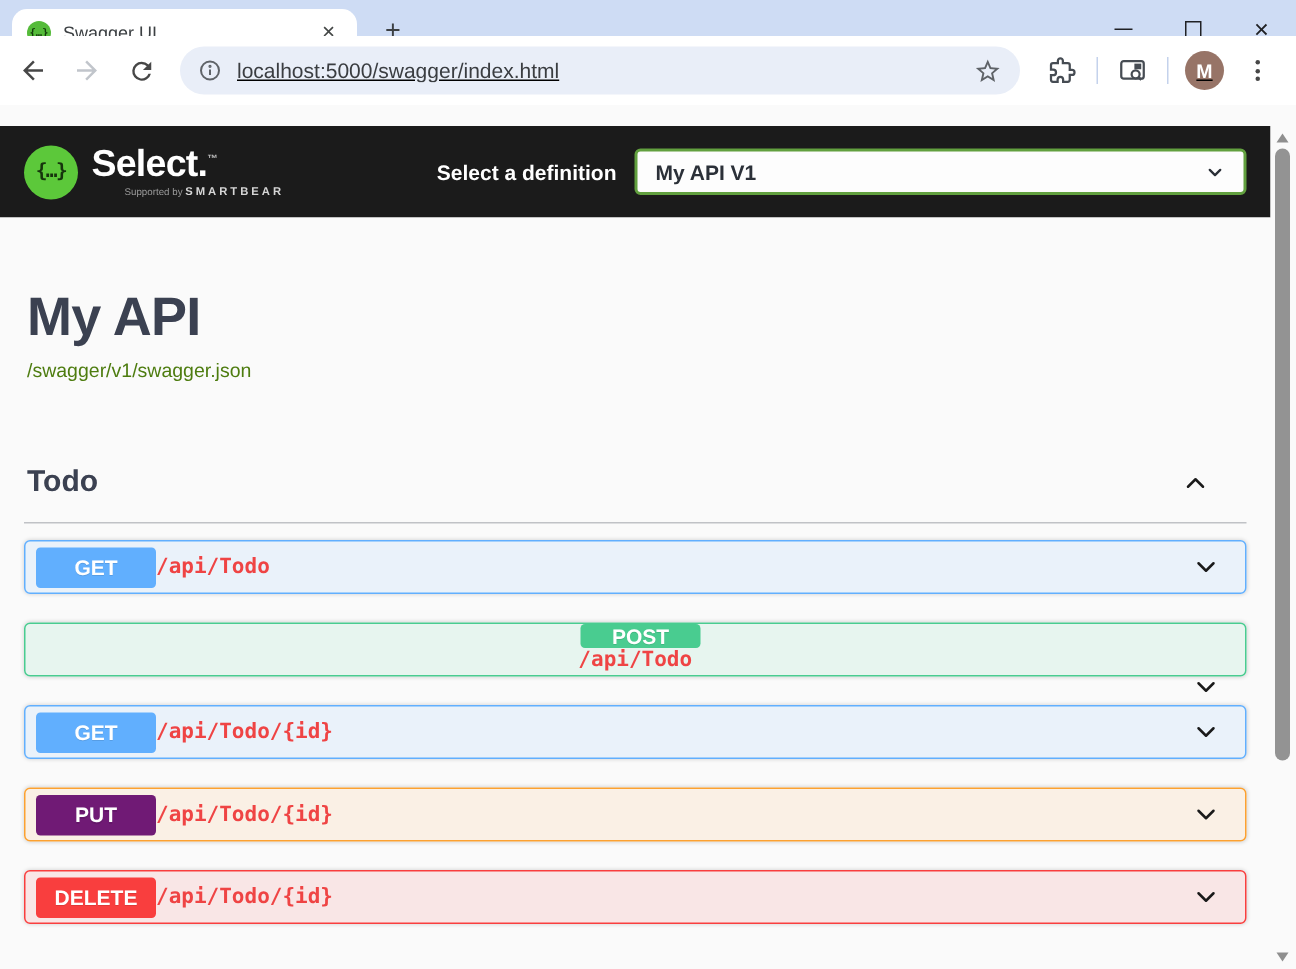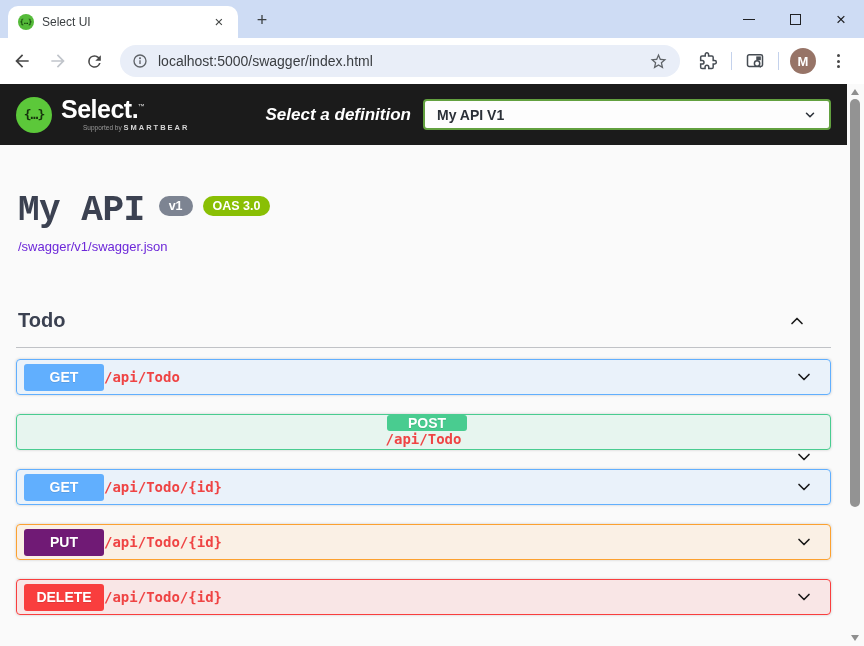--- a/index.html
+++ b/index.html
@@ -19,22 +19,22 @@
                border-radius:50%; cursor:pointer; }
   .new-tab { position:absolute; left:252px; top:11px; width:20px; height:20px; color:#3c4043;
              font-size:18px; line-height:19px; text-align:center; cursor:pointer; }
   .win-controls { position:absolute; right:0; top:0; height:38px; display:flex; align-items:center; }
   .win-btn { width:46px; height:38px; display:flex; align-items:center; justify-content:center; color:#202124; }
   .glyph-min { width:12px; height:0; border-top:1.4px solid #202124; display:inline-block; }
   .glyph-max { width:11px; height:11px; border:1.4px solid #202124; display:inline-block; }
   .glyph-x   { font-size:17px; line-height:1; }
 
   
-  .toolbar { position:absolute; top:38px; left:0; width:864px; height:46px; background:#ffffff;
-             display:flex; align-items:center; }
+  .toolbar { position:absolute; top:24px; left:0; width:864px; height:46px; background:#ffffff;
+             display:flex; align-items:center;text-decoration:underline; }
   .nav-icon { width:24px; height:24px; display:flex; align-items:center; justify-content:center; }
   .back-btn { margin-left:10px; } .fwd-btn { margin-left:12px; } .reload-btn { margin-left:12px; }
   .omnibox { margin-left:14px; width:560px; height:32px; background:#e9eef8; border-radius:16px;
              display:flex; align-items:center; padding:0 12px; }
   .omni-url { font-size:14px; color:#3a3d41; margin-left:10px; flex:1; white-space:nowrap; overflow:hidden; }
   .toolbar-right { display:flex; align-items:center; margin-left:16px; }
   .tb-sep { width:1px; height:18px; background:#c4d2ec; margin:0 11px; }
   .avatar { width:26px; height:26px; border-radius:50%; background:#977467; color:#fff; font-size:13px;
             font-weight:bold; display:flex; align-items:center; justify-content:center; }
   .kebab { margin-left:12px; width:20px; display:flex; flex-direction:column; align-items:center; gap:2.5px; }
@@ -45,30 +45,30 @@
             display:flex; align-items:center; padding:0 16px; }
   .logo { width:36px; height:36px; border-radius:50%; background:#5cc83a; color:#16340d;
           display:flex; align-items:center; justify-content:center;
           font-family:"DejaVu Sans Mono", monospace; font-weight:bold; font-size:13px; letter-spacing:-1px; }
   .brand-block { margin-left:9px; color:#ffffff; }
   .brand { font-size:25px; font-weight:bold; letter-spacing:-0.5px; line-height:1; }
   .brand sup { font-size:7px; color:#bdbdbd; }
   .brand-sub { font-size:6.5px; color:#9a9a9a; margin-top:1px; margin-left:22px; }
   .brand-sub b { color:#d6d6d6; font-size:7.5px; letter-spacing:2px; }
   .def-group { margin-left:auto; display:flex; align-items:center; }
-  .def-label { color:#ffffff; font-weight:bold; font-size:17px; margin-right:12px; white-space:nowrap;font-style:italic; }
+  .def-label { color:#ffffff; font-weight:bold; font-size:14px; margin-right:12px; white-space:nowrap; }
   .def-select { width:408px; height:31px; background:#fdfdfd; border:2px solid #0ea5e9; border-radius:4px;
                 display:flex; align-items:center; padding:0 12px; cursor:pointer; }
   .def-select-value { font-size:14px; font-weight:bold; color:#2b3038; flex:1; }
 
   
   .content { position:absolute; top:145px; left:0; width:847px; height:501px; background:#fafafa; overflow:hidden; }
   .info-block { padding:48px 18px 0 18px; }
   .api-title-row { display:flex; align-items:flex-start; }
-  .api-title { font-size:36px; font-weight:bold; color:#3b4151; line-height:1; letter-spacing:-0.5px;font-family:Liberation Mono, monospace; }
+  .api-title { font-size:36px; font-weight:bold; color:#3b4151; line-height:1; letter-spacing:-0.5px; }
   .badges { display:flex; gap:10px; margin-left:14px; margin-top:3px; }
   .badge { color:#ffffff; font-size:12.5px; font-weight:bold; padding:3px 10px; border-radius:57px; }
   .badge-version { background:#7d8492; }
   .badge-oas { background:#89bf04; }
   .spec-link { display:inline-block; margin-top:10px; font-size:13px; color:#4990e2; text-decoration:none; }
 
   .section-header { margin:54px 16px 0 16px; display:flex; align-items:center; justify-content:space-between;
                     padding:0 24px 15px 2px; border-bottom:1px solid rgba(59,65,81,.3); cursor:pointer; }
   .section-title { font-size:20px; font-weight:bold; color:#3b4151; }
 
@@ -95,21 +95,21 @@
   svg { display:block; }
 </style>
 </head>
 <body>
 
 <div class="browser">
 
   <div class="titlebar">
     <div class="tab">
       <span class="favicon">{…}</span>
-      <span class="tab-title">Select UI</span>
+      <span class="tab-title">Swagger UI</span>
       <span class="tab-close">×</span>
     </div>
     <div class="new-tab">+</div>
     <div class="win-controls">
       <div class="win-btn">
           <span class="glyph-min"></span>
         </div>
       <div class="win-btn">
           <span class="glyph-max"></span>
         </div>
@@ -183,26 +183,22 @@
             <polyline points="6 9 12 15 18 9"></polyline>
           </svg>
       </div>
     </div>
   </div>
 
   <div class="content">
     <div class="info-block">
       <div class="api-title-row">
         <span class="api-title">My API</span>
-        <span class="badges">
-          <span class="badge badge-version" style="background: rgb(125, 132, 146);">v1</span>
-          <span class="badge badge-oas" style="background: rgb(137, 191, 4);">OAS 3.0</span>
-        </span>
-      </div>
-      <a class="spec-link" href="#" style="color: #6d28d9;">/swagger/v1/swagger.json</a>
+      </div>
+      <a class="spec-link" href="#" style="color: #4d7c0f;">/swagger/v1/swagger.json</a>
     </div>
 
     <div class="section-header">
       <span class="section-title">Todo</span>
       <svg width="20" height="20" viewBox="0 0 24 24" fill="none" stroke="#1a1a1a" stroke-width="2" stroke-linecap="round" stroke-linejoin="round">
           <polyline points="6 15 12 9 18 15"></polyline>
         </svg>
     </div>
 
     <div class="endpoint-list">

